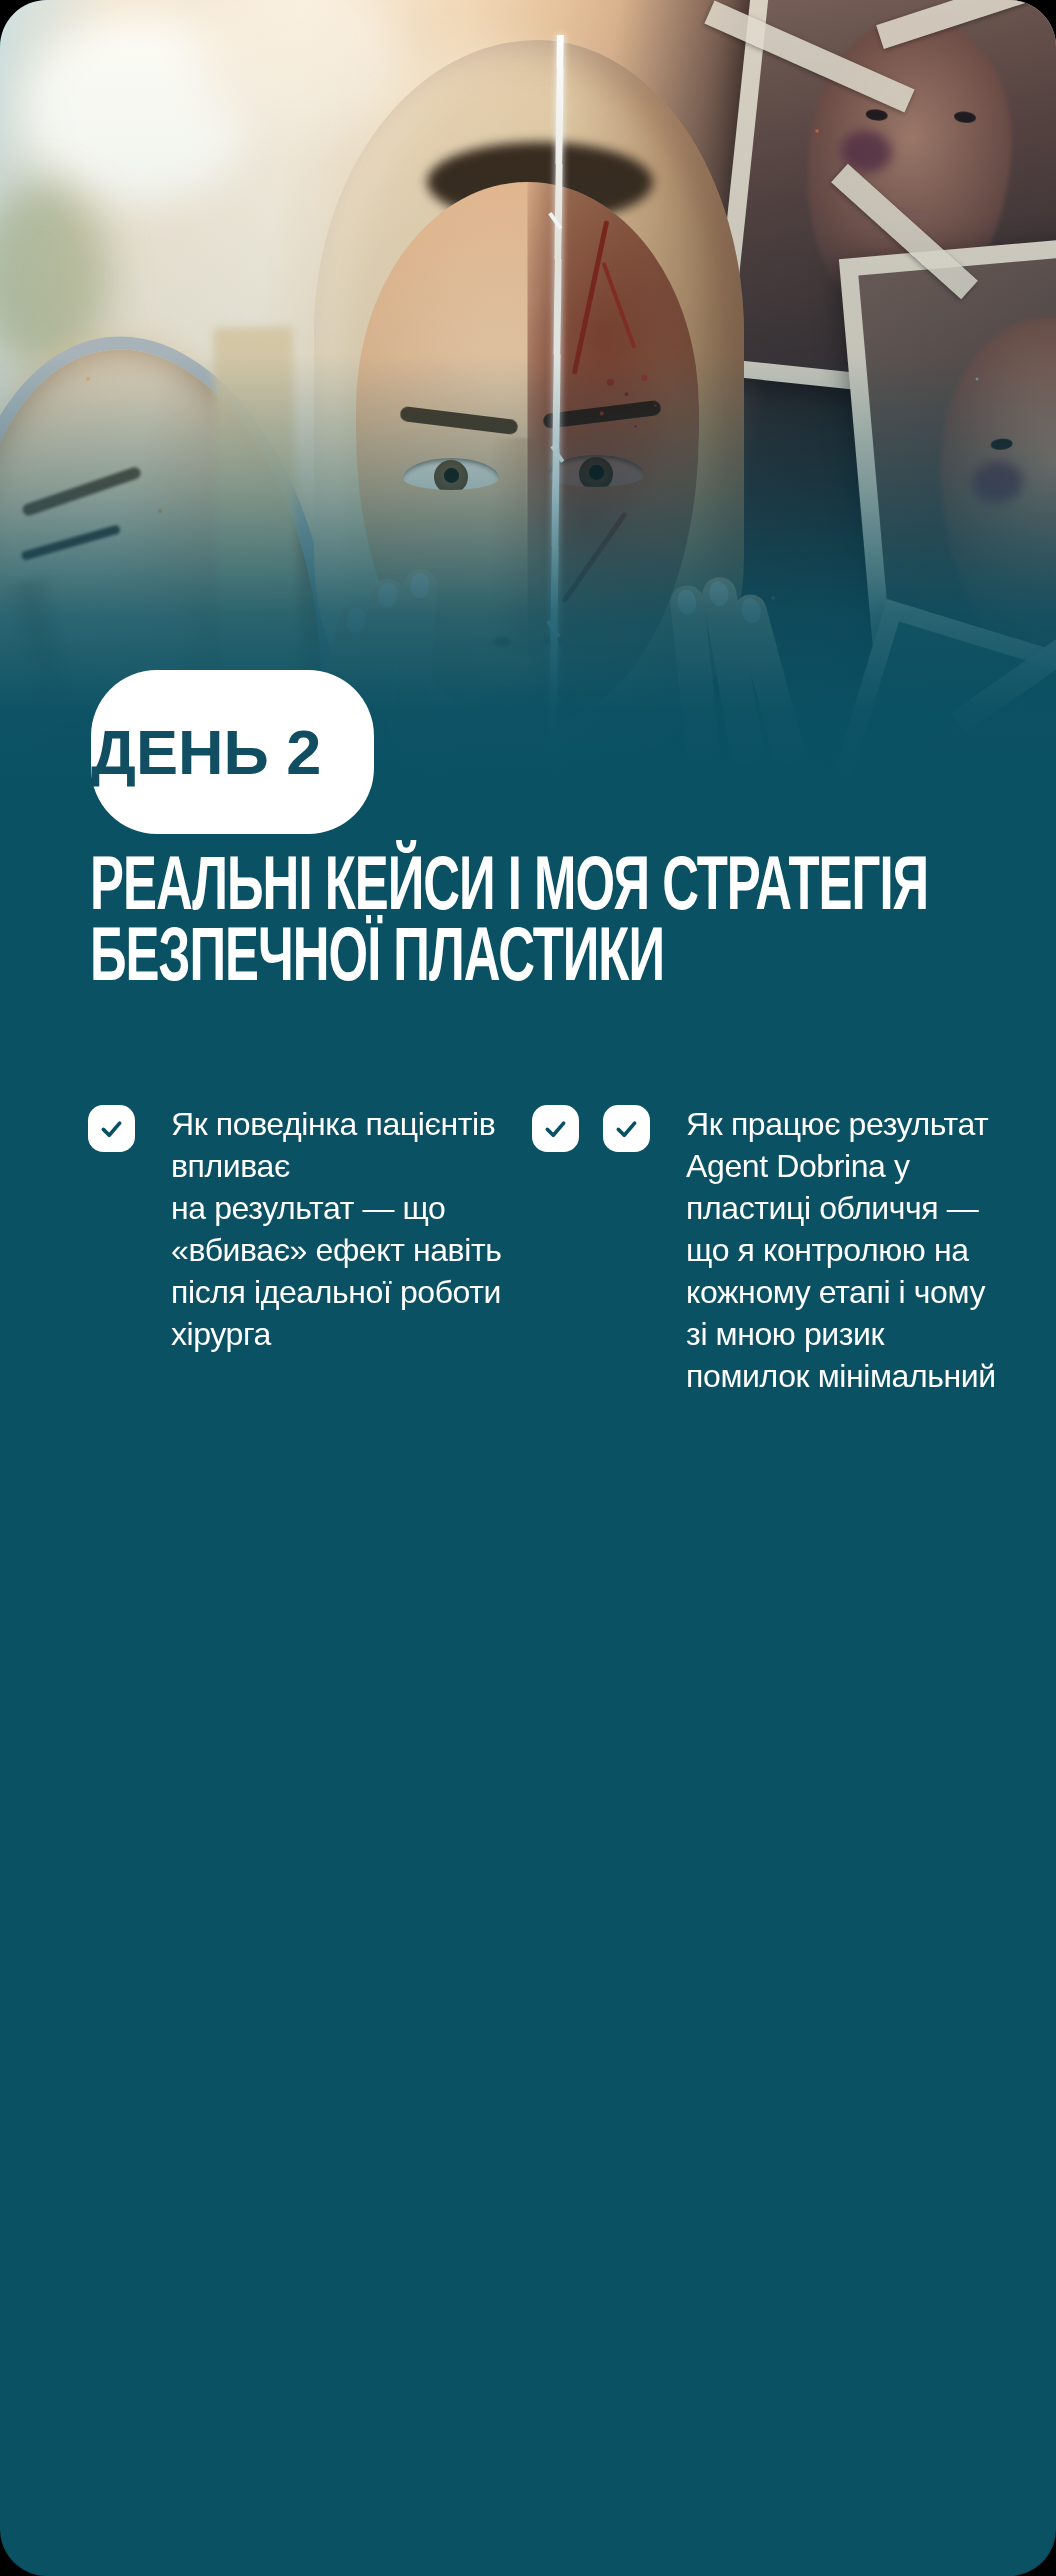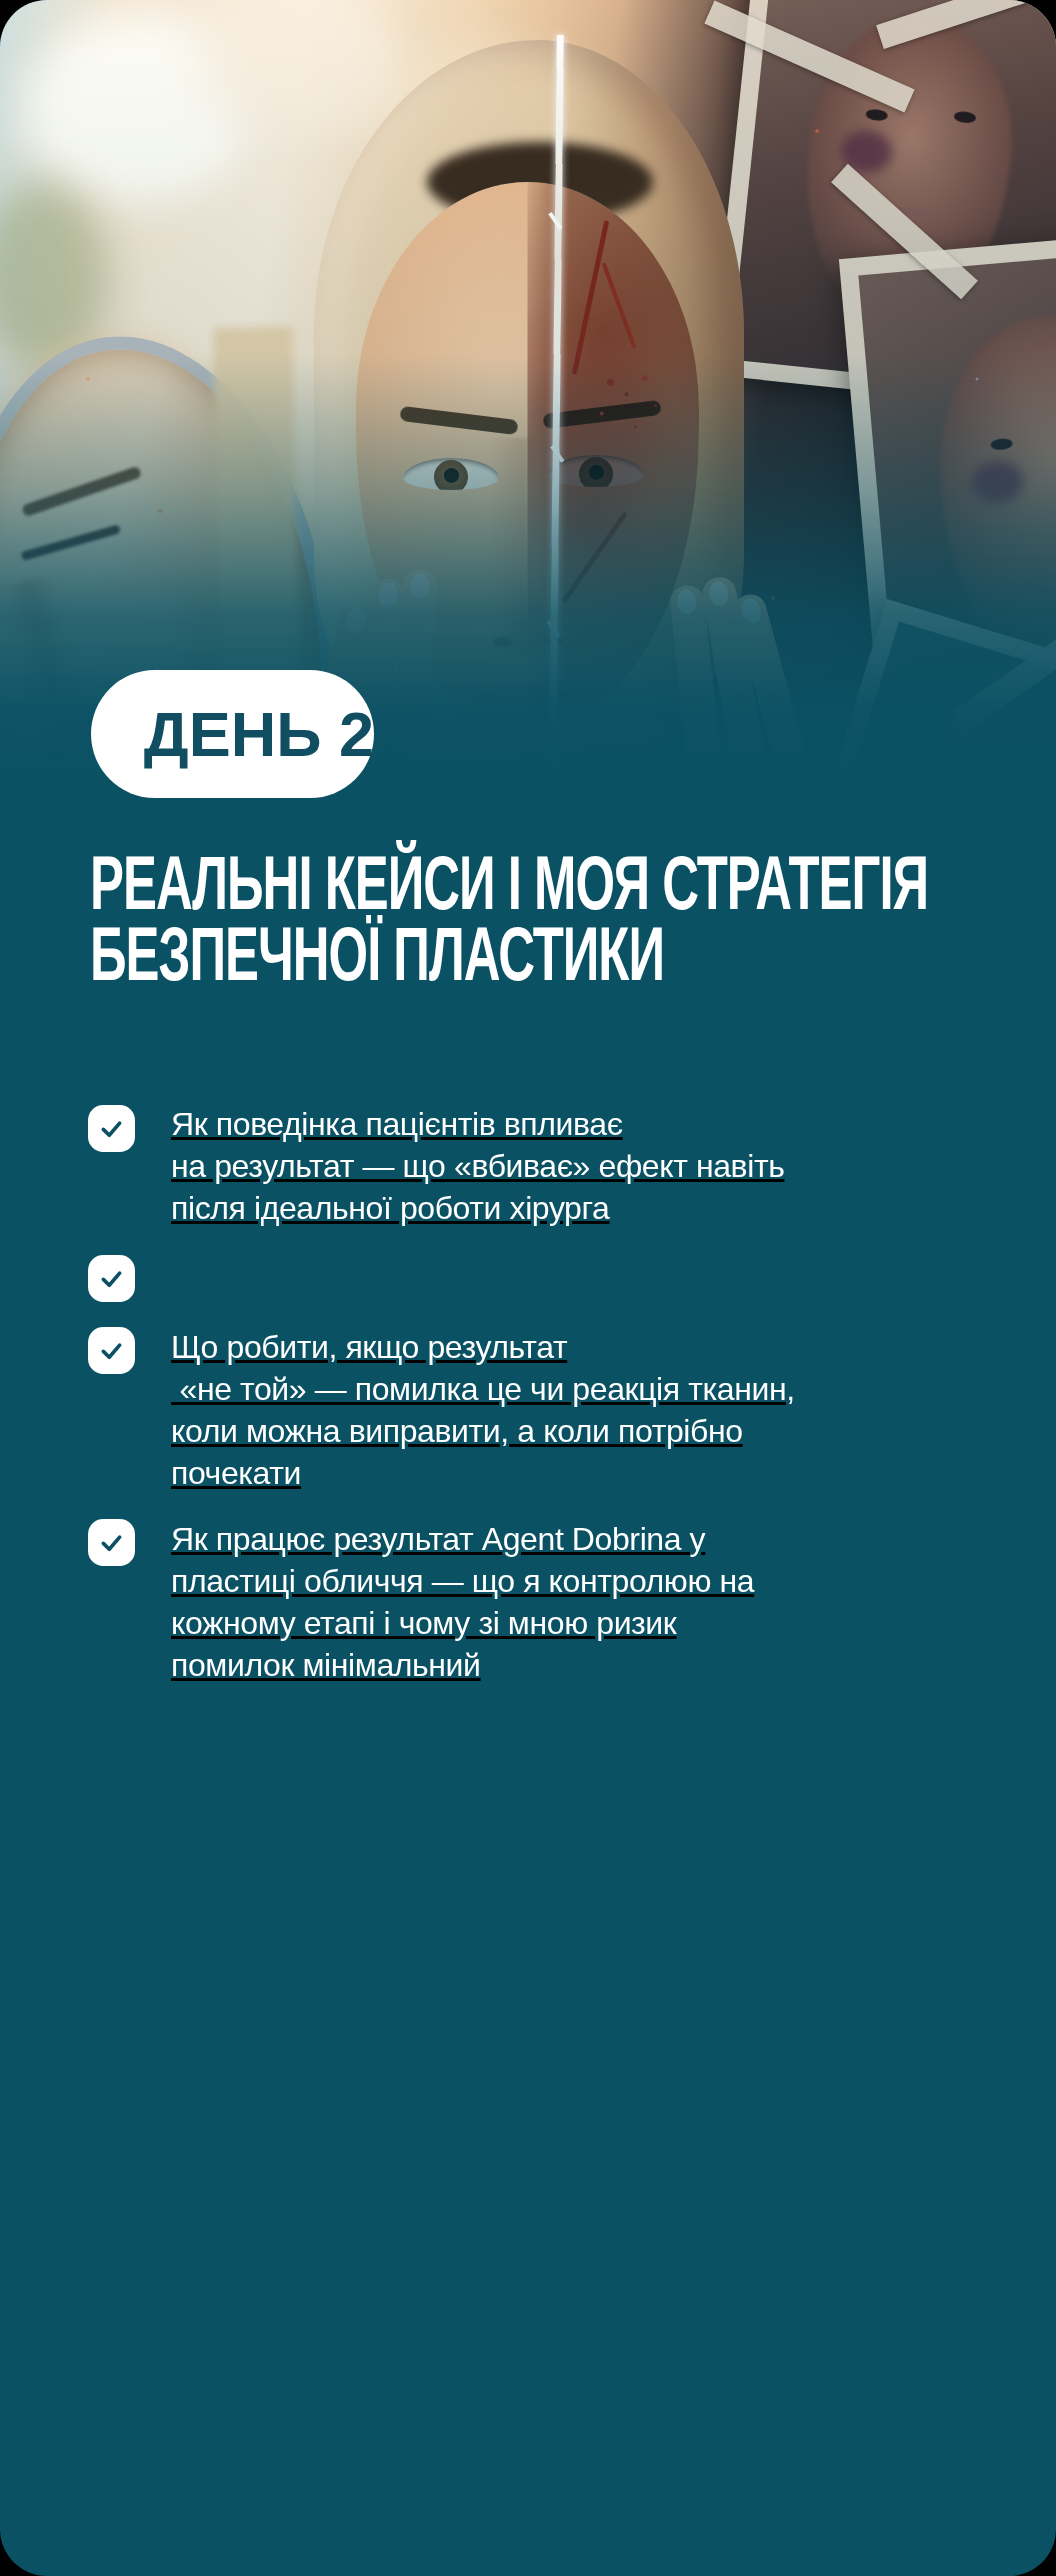--- a/index.html
+++ b/index.html
@@ -100,27 +100,27 @@
     radial-gradient(3.6px 3.6px at 88px 379px,rgba(255,160,80,.95),rgba(255,160,80,0) 70%),
     radial-gradient(2.9px 2.9px at 219px 350px,rgba(255,210,160,.9),rgba(255,210,160,0) 70%),
     radial-gradient(4.4px 4.4px at 160px 511px,rgba(255,140,60,.9),rgba(255,140,60,0) 70%),
     radial-gradient(2.9px 2.9px at 306px 452px,rgba(255,230,200,.9),rgba(255,230,200,0) 70%),
     radial-gradient(3.6px 3.6px at 817px 131px,rgba(255,120,60,.8),rgba(255,120,60,0) 70%),
     radial-gradient(2.9px 2.9px at 977px 379px,rgba(160,210,230,.8),rgba(160,210,230,0) 70%),
     radial-gradient(3.6px 3.6px at 773px 598px,rgba(255,150,90,.7),rgba(255,150,90,0) 70%);}
   .hero-fade{inset:0;background:linear-gradient(180deg,rgba(10,81,100,0) 0%,rgba(10,81,100,.1) 45%,rgba(10,81,100,.45) 62%,rgba(10,81,100,.85) 78%,rgba(10,81,100,.98) 90%,#0A5164 100%);}
 
   
-  .badge{position:absolute;left:91px;top:670px;width:283px;height:128px;background:#fff;border-radius:66px;
-    display:flex;align-items:center;justify-content:flex-end;}
+  .badge{position:absolute;left:91px;top:670px;width:283px;height:164px;background:#fff;border-radius:66px;
+    display:flex;align-items:center;justify-content:flex-start;}
   .badge span{color:#114E61;font-weight:bold;font-size:63px;letter-spacing:0;}
   .heading{position:absolute;left:90px;top:847px;color:#fff;}
   .h-line{display:block;font-size:76px;line-height:71px;font-weight:bold;letter-spacing:-1.5px;white-space:nowrap;
     transform:scaleX(.67);transform-origin:0 50%;}
-  .checklist{position:absolute;left:88px;top:1103px;right:51px;display:flex;flex-direction:column;gap:24px;text-decoration:underline;}
+  .checklist{position:absolute;left:88px;top:1103px;right:51px;display:flex;flex-direction:row;gap:24px;}
   .item{display:flex;align-items:flex-start;gap:36px;}
   .checkbox{flex:0 0 47px;width:47px;height:47px;background:#fff;border-radius:15.3px;margin-top:1.5px;
     display:flex;align-items:center;justify-content:center;}
   .item-text{color:#fff;font-size:32px;line-height:42px;white-space:pre-line;letter-spacing:-0.4px;}
 </style>
 </head>
 <body>
 
 <div class="card">
 
@@ -244,31 +244,20 @@
             <path d="M14 34 L27 47 L50 20" fill="none" stroke="#0A5164" stroke-width="8" stroke-linecap="round" stroke-linejoin="round"></path>
           </svg>
         </div>
     </div>
     <div class="item">
       <div class="checkbox">
           <svg width="29" height="29" viewBox="0 0 64 64">
             <path d="M14 34 L27 47 L50 20" fill="none" stroke="#0A5164" stroke-width="8" stroke-linecap="round" stroke-linejoin="round"></path>
           </svg>
         </div>
-      <div class="item-text">Що робити, якщо результат
-&nbsp;«не той» — помилка це чи реакція тканин,
-коли можна виправити, а коли потрібно
-почекати</div>
-    </div>
-    <div class="item">
-      <div class="checkbox">
-          <svg width="29" height="29" viewBox="0 0 64 64">
-            <path d="M14 34 L27 47 L50 20" fill="none" stroke="#0A5164" stroke-width="8" stroke-linecap="round" stroke-linejoin="round"></path>
-          </svg>
-        </div>
       <div class="item-text">Як працює результат Agent Dobrina у
 пластиці обличчя — що я контролюю на
 кожному етапі і чому зі мною ризик
 помилок мінімальний</div>
     </div>
   </div>
 
 </div>
 
 

